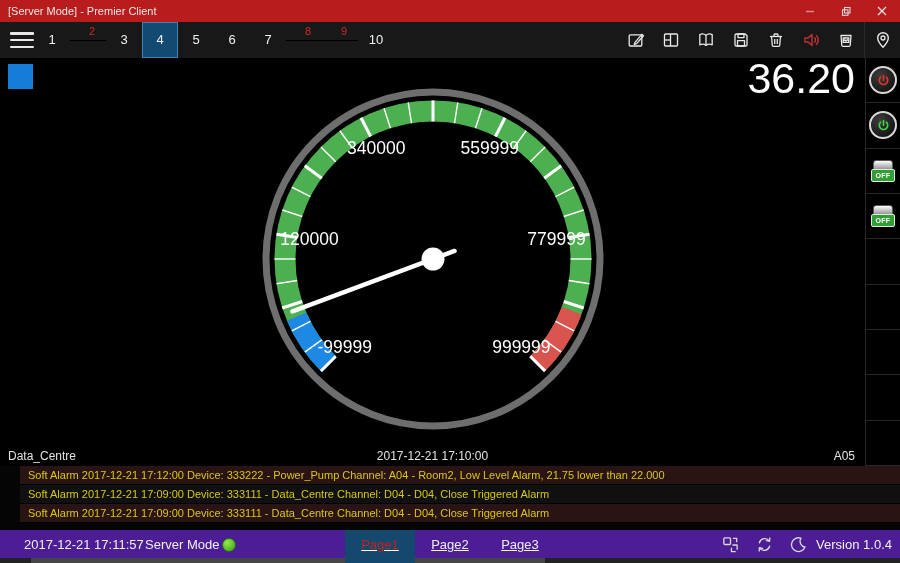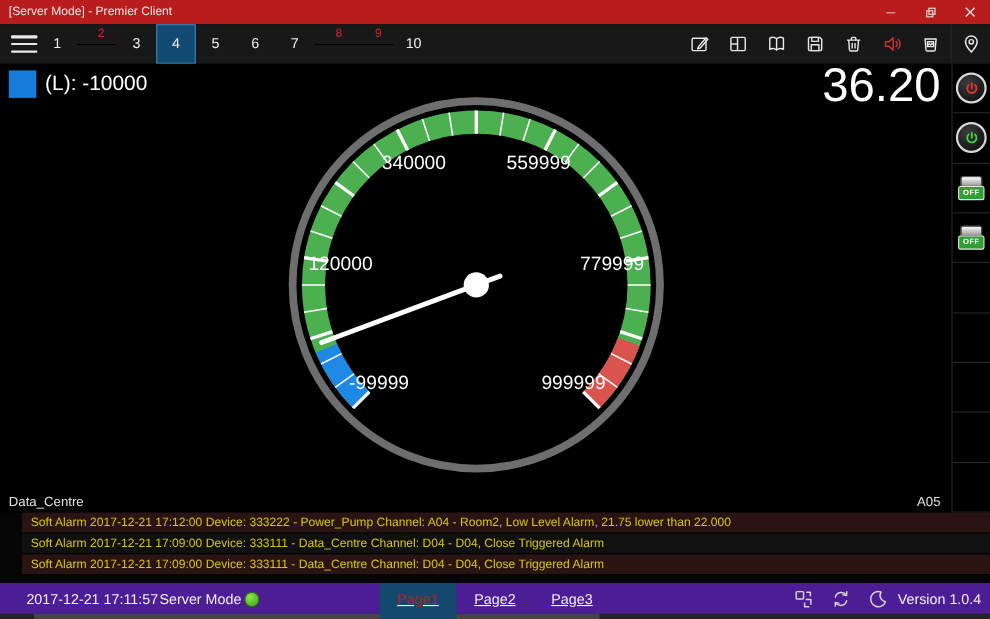--- a/index.html
+++ b/index.html
@@ -190,21 +190,20 @@
       </svg>
     </div>
   </div>
 
   <div class="content">
     <div class="main-panel">
 
       <div class="legend">
         <div class="legend-row">
           <div class="swatch" id="swatch-low" style="background: rgb(21, 124, 217);"></div>
-          <span class="legend-label">(L): -10000</span>
         </div>
       </div>
 
       <div class="bigvalue">36.20</div>
 
       <svg id="gauge" width="360" height="360" viewBox="-180 -180 360 360">
           <circle cx="0" cy="0" r="167" fill="none" stroke="#6e6e6e" stroke-width="7"></circle>
           <path d="M -104.65180361560904 104.65180361560903 A 148 148 0 1 1 104.65180361560904 104.65180361560903" fill="none" stroke="#4caf50" stroke-width="21"></path>
           <path d="M -104.65180361560904 104.65180361560903 A 148 148 0 0 1 -136.32609423756858 57.61246418900664" fill="none" stroke="#1e88e5" stroke-width="21"></path>
           <path d="M 138.66837801345685 51.72118462600253 A 148 148 0 0 1 104.65180361560904 104.65180361560903" fill="none" stroke="#d9534f" stroke-width="21"></path>
@@ -244,20 +243,21 @@
           <text x="-56.748812467443344" y="-105.37581552354598" fill="#ffffff" text-anchor="middle" font-size="17.5" font-family="Liberation Sans, sans-serif">340000</text>
           <text x="56.748812467443344" y="-105.37581552354598" fill="#ffffff" text-anchor="middle" font-size="17.5" font-family="Liberation Sans, sans-serif">559999</text>
           <text x="123.46104257439222" y="-13.554308130028865" fill="#ffffff" text-anchor="middle" font-size="17.5" font-family="Liberation Sans, sans-serif">779999</text>
           <text x="88.38834764831844" y="94.38834764831843" fill="#ffffff" text-anchor="middle" font-size="17.5" font-family="Liberation Sans, sans-serif">999999</text>
           <line x1="21.550491015362972" y1="-8.035940330587316" x2="-140.54668053497593" y2="52.40830650383031" stroke="#ffffff" stroke-width="4.5" stroke-linecap="round"></line>
           <circle cx="0" cy="0" r="11.5" fill="#ffffff"></circle>
         </svg>
 
       <div class="info-row">
         <span class="info-device">Data_Centre</span>
+        <span class="info-ts">2017-12-21 17:10:00</span>
         <span class="info-channel">A05</span>
       </div>
     </div>
 
     <div class="sidebar" id="sidebar">
         <div class="cell">
           <div class="pbtn">
             <svg width="15" height="15" viewBox="0 0 20 20" fill="none" stroke="#e0352b" stroke-width="2.2" stroke-linecap="round">
               <path d="M10 3.5 v6"></path>
               <path d="M6.2 5.6 a5.6 5.6 0 1 0 7.6 0"></path>

